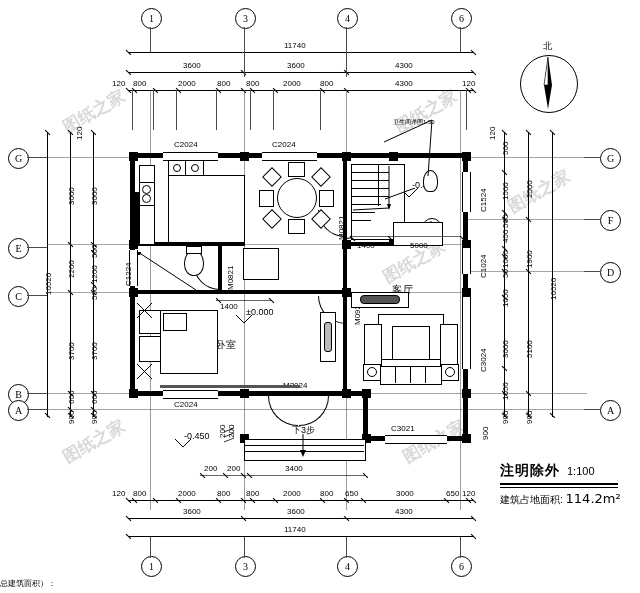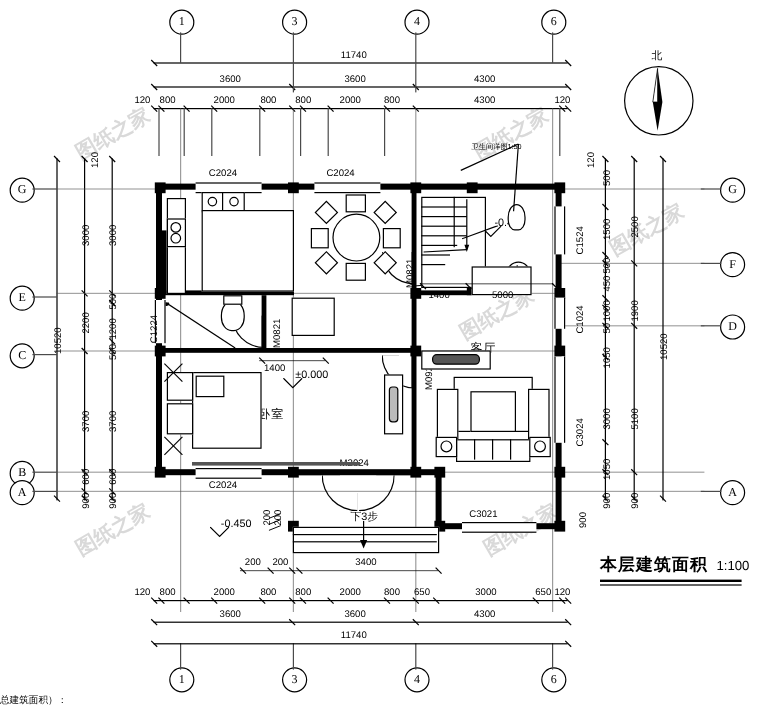--- a/index.html
+++ b/index.html
@@ -480,21 +480,21 @@
   <div class="note" style="left:292px;top:424px;font-size:9px;">下3步</div>
   <svg style="position:absolute;left:298px;top:434px;" width="10" height="24">
     <line x1="5" y1="0" x2="5" y2="20" stroke="#000" stroke-width="1"></line>
     <polygon points="2,16 8,16 5,23" fill="#000"></polygon>
   </svg>
 
   <div class="dim-txt v" style="left:219px;top:438px;">200</div>
   <div class="dim-txt v" style="left:228px;top:438px;">200</div>
   <div class="dim-txt" style="left:204px;top:465px;">200</div>
   <div class="dim-txt" style="left:227px;top:465px;">200</div>
-  <div class="dim-txt" style="left:296px;top:465px;">3400</div>
+  <div class="dim-txt" style="left:285px;top:465px;">3400</div>
   <div class="ln hl" style="left:200px;top:475px;width:165px;opacity:.6;"></div>
   <div class="tick" style="left:199px;top:475px;"></div>
   <div class="tick" style="left:222px;top:475px;"></div>
   <div class="tick" style="left:240px;top:475px;"></div>
   <div class="tick" style="left:246px;top:475px;"></div>
   <div class="tick" style="left:362px;top:475px;"></div>
   <svg style="position:absolute;left:224px;top:428px;" width="16" height="20">
     <line x1="0" y1="4" x2="10" y2="0" stroke="#000" stroke-width="0.8"></line>
     <line x1="0" y1="9" x2="10" y2="5" stroke="#000" stroke-width="0.8"></line>
     <line x1="0" y1="14" x2="10" y2="10" stroke="#000" stroke-width="0.8"></line>
@@ -504,22 +504,26 @@
 
   <div class="circ" style="left:520px;top:55px;width:56px;height:56px;"></div>
   <svg style="position:absolute;left:520px;top:55px;" width="56" height="56">
     <polygon points="28,2 32,30 28,54 24,30" fill="#000"></polygon>
     <polygon points="28,2 24,30 28,30" fill="#fff" stroke="#000" stroke-width="0.6"></polygon>
   </svg>
   <div class="northlbl" style="left:543px;top:40px;">北</div>
 
   <div class="legend" style="left:500px;top:462px;width:135px;">
     <div style="display:flex;align-items:baseline;gap:7px;">
-      <span class="title">本层建筑面积</span>
+      <span class="title">注明除外</span>
       <span class="scale">1:100</span>
     </div>
     <div class="rule" style="width:118px;margin-top:3px;"></div>
     <div class="rule2" style="width:118px;margin-top:2px;"></div>
+    <div class="row">
+      <b>建筑占地面积:</b>
+      <span class="val">114.2m²</span>
+    </div>
   </div>
 
   <div class="note" style="left:0px;top:578px;font-size:8px;">总建筑面积）：</div>
 
 </div>
 
 </body></html>

